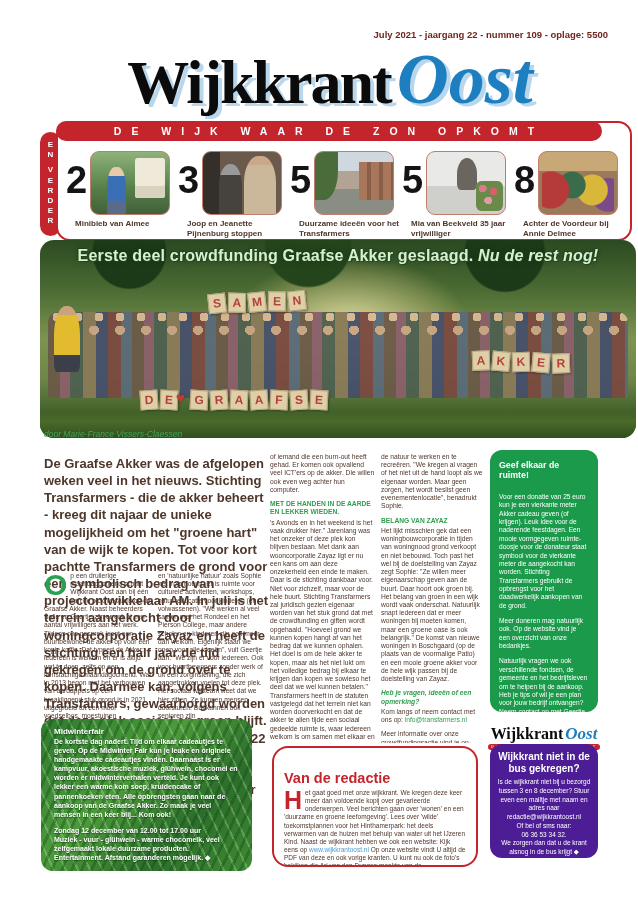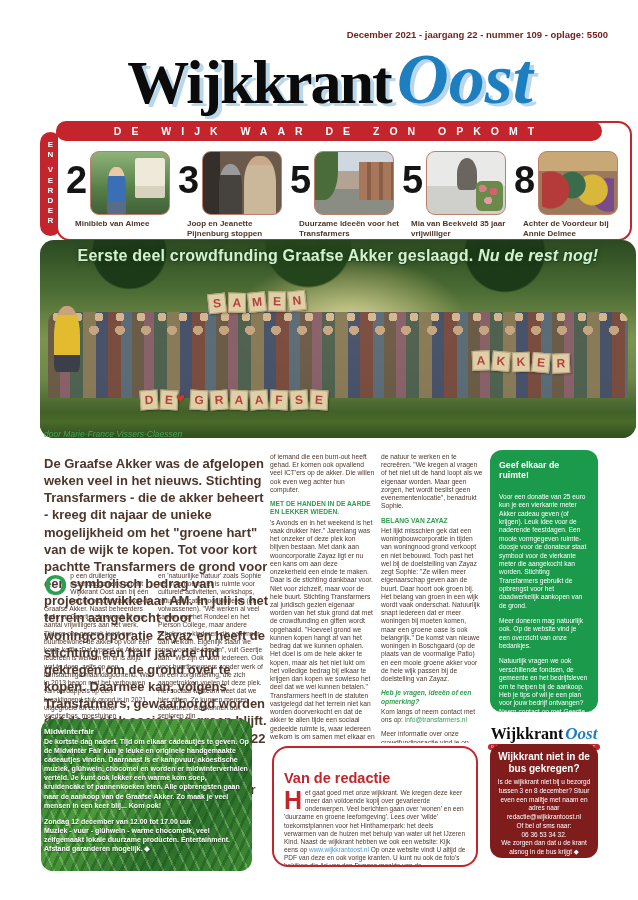--- a/index.html
+++ b/index.html
@@ -112,28 +112,28 @@
   
   .green-box{position:absolute;left:490px;top:450px;width:108px;height:262px;background:#1b9a4b;
       border-radius:12px;padding:10px 9px;box-sizing:border-box;color:#fff;overflow:hidden;}
   .green-box h3{margin:0 0 13px;font-size:8.8px;}
   .green-box p{margin:0 0 7px;font-size:6.6px;line-height:1.27;}
   .mini-logo{position:absolute;left:488px;top:724px;width:112px;text-align:center;white-space:nowrap;}
   .mini-black{font:bold 16px "Liberation Serif",serif;color:#0b0b0b;}
   .mini-blue{font:italic bold 17px "Liberation Serif",serif;color:#1e7fc0;margin-left:2px;}
   .mini-strip{margin-top:0;height:6px;background:#c4242b;border-radius:3px;color:#fff;font-size:4px;
       line-height:6px;letter-spacing:1.6px;overflow:hidden;}
-  .red-box{position:absolute;left:490px;top:744px;width:108px;height:114px;background:#7f1d1d;
+  .red-box{position:absolute;left:490px;top:744px;width:108px;height:114px;background:#4c1d95;
       border-radius:12px;padding:7px;box-sizing:border-box;color:#fff;text-align:center;overflow:hidden;}
   .red-box h3{margin:0 0 4px;font-size:10px;line-height:1.15;}
   .red-box p{margin:0;font-size:6.5px;line-height:1.35;}
 
   
   .midwinter{position:absolute;left:41px;top:719px;width:211px;height:152px;border-radius:12px;
-      padding:8px 3px;box-sizing:border-box;color:#fff;font-weight:bold;overflow:hidden;
+      padding:8px 13px;box-sizing:border-box;color:#fff;font-weight:bold;overflow:hidden;
       text-shadow:0 1px 1px rgba(0,40,0,.55);background:
       repeating-linear-gradient(115deg,rgba(20,70,25,.35) 0 3px,transparent 3px 9px),
       repeating-linear-gradient(65deg,rgba(205,240,185,.28) 0 2px,transparent 2px 11px),
       linear-gradient(135deg,#2d7a2e,#4c9b3a 40%,#2b6e2a 70%,#3f8c33);}
   .midwinter .mw-title{font-size:8px;margin:0 0 1px;}
   .midwinter p{font-size:7px;line-height:1.3;margin:0 0 7px;}
   .midwinter .mw-sched{margin:0;}
   .redactie{position:absolute;left:272px;top:746px;width:206px;height:121px;background:#fff;
       border:2px solid #c4242b;border-radius:16px;padding:6px 10px;box-sizing:border-box;overflow:hidden;}
   .redactie h2{margin:16px 0 3px;font-size:14.5px;color:#c4242b;}
@@ -141,21 +141,21 @@
   .dropcap-h{float:left;color:#c4242b;font-size:25px;font-weight:bold;line-height:20px;margin:1px 3px 0 0;}
   .blink{color:#4a9bd5;cursor:pointer;}
   .rdiamond{color:#c4242b;}
   .wdiamond{color:#fff;}
 </style>
 </head>
 <body>
 
 <div class="page">
 
-  <div class="dateline">December 2021 - jaargang 22 - nummer 109 - oplage: 5500</div>
+  <div class="dateline">July 2021 - jaargang 22 - nummer 109 - oplage: 5500</div>
   <div class="masthead">
     <span class="mast-black">Wijkkrant</span><span class="mast-blue">Oost</span>
   </div>
 
   <div class="ribbon">
       <span class="tchar">E</span>
       <span class="tchar">N</span>
       <span class="tgap"></span>
       <span class="tchar">V</span>
       <span class="tchar">E</span>

